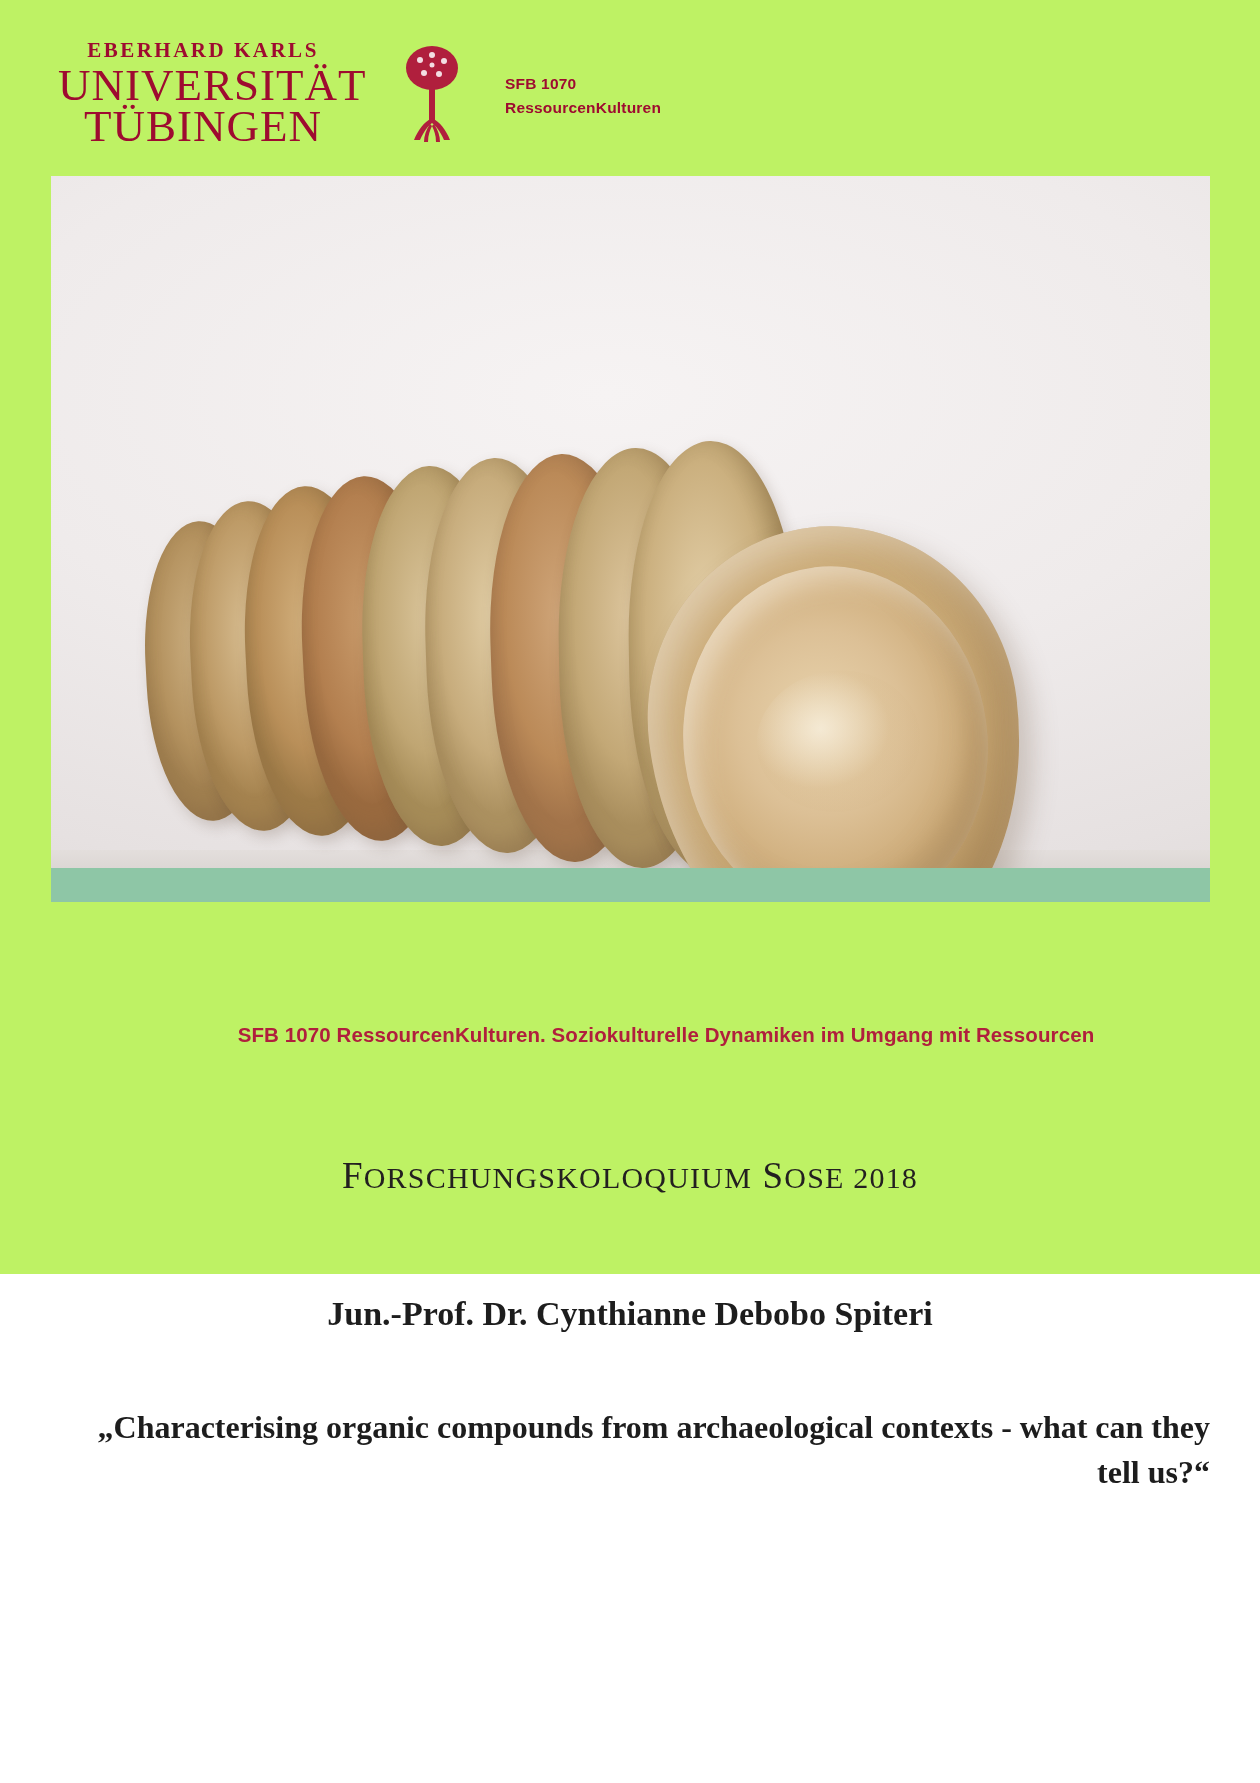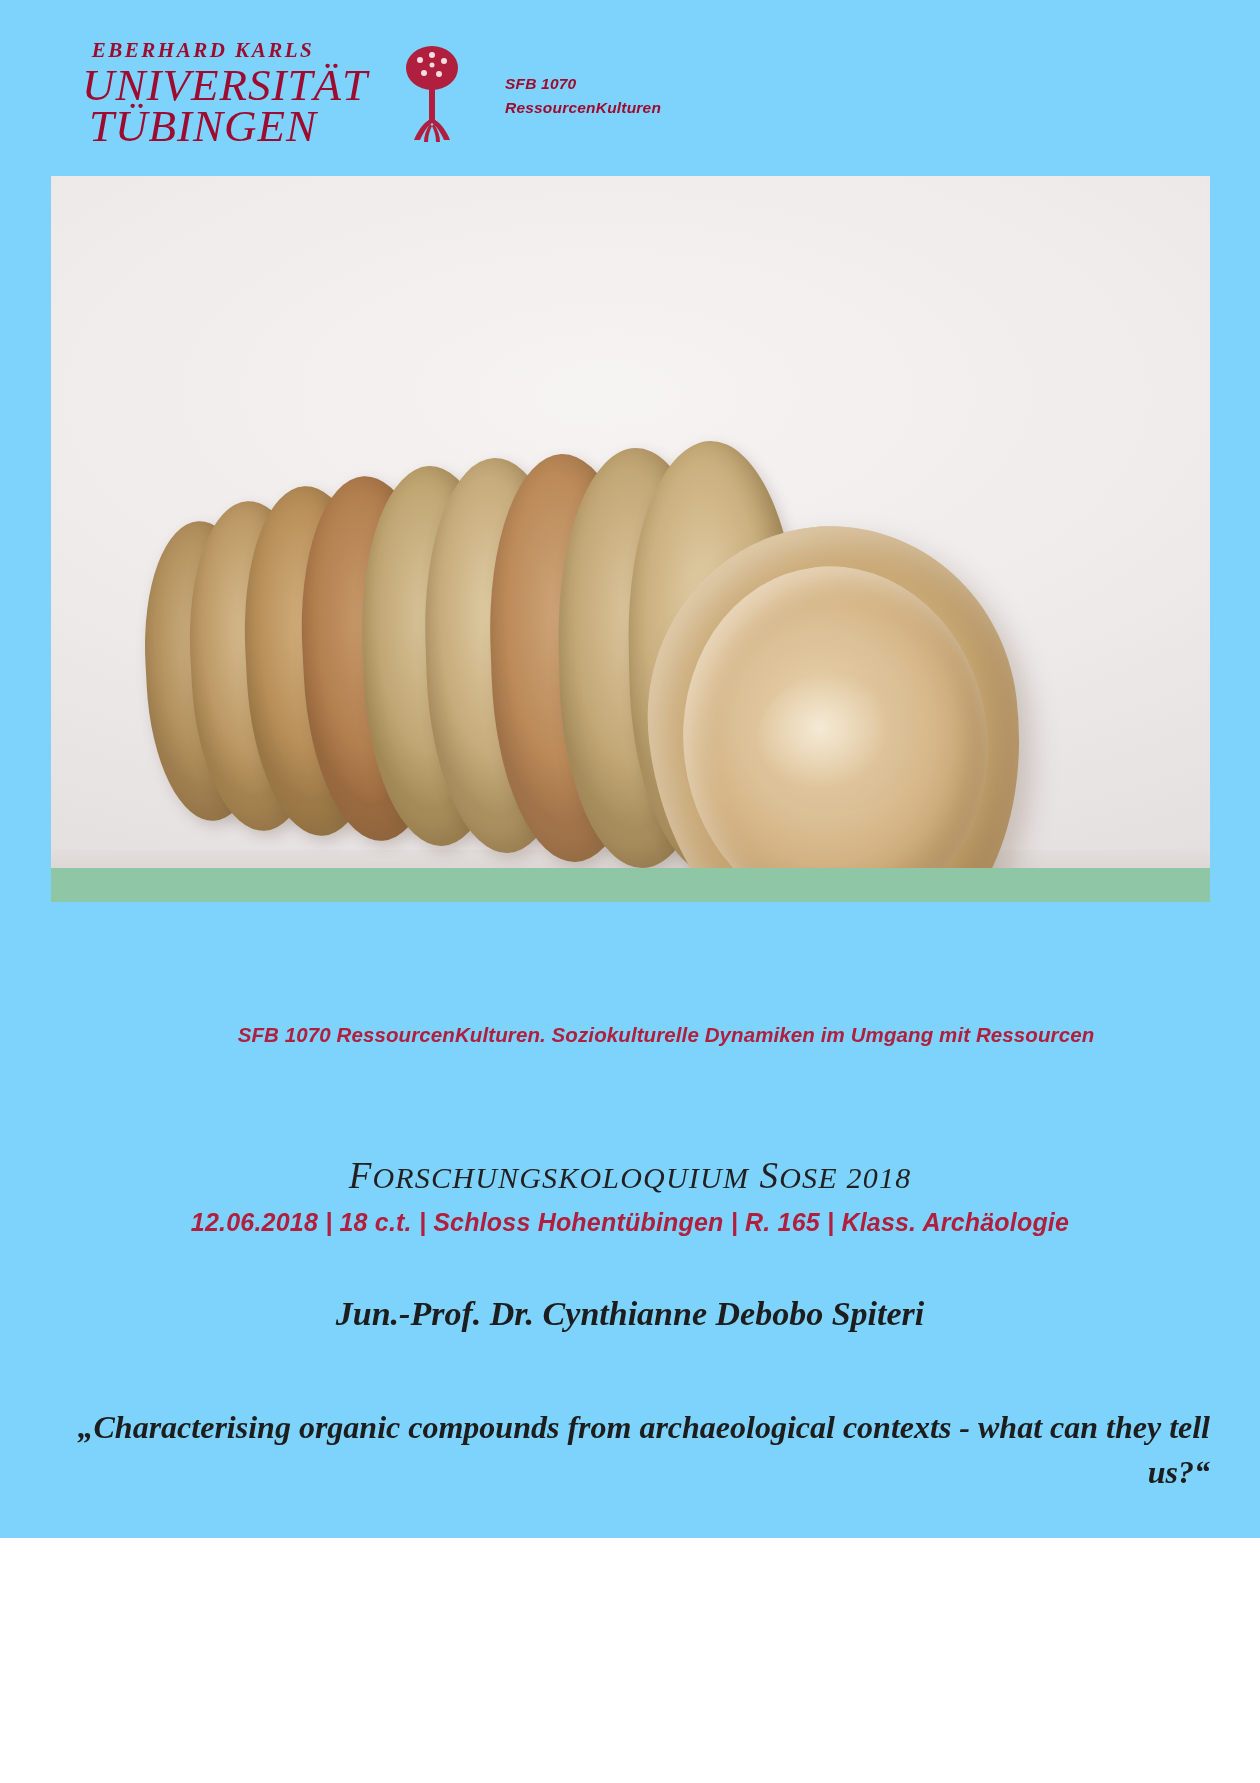--- a/index.html
+++ b/index.html
@@ -10,23 +10,22 @@
   body {
     width: 1260px;
     height: 1783px;
     font-family: "Liberation Sans", sans-serif;
     position: relative;
     overflow: hidden;
   }
   .poster {
     position: relative;
     width: 1260px;
-    height: 1538px;
-    background: #7dd3fc;
-    font-style: italic;
+    height: 1274px;
+    background: #bef264;
   }
 
   
   .header {
     position: absolute;
     left: 0;
     top: 0;
     width: 1260px;
     height: 185px;
   }
@@ -43,21 +42,20 @@
     font-family: "Liberation Serif", serif;
     font-size: 21px;
     letter-spacing: 2.5px;
     font-weight: 700;
   }
   .uni-logo .l2 {
     font-family: "Liberation Serif", serif;
     font-size: 45px;
     letter-spacing: 1px;
     margin-top: 2px;
-    margin-left: 24px;
   }
   .uni-logo .l3 {
     font-family: "Liberation Serif", serif;
     font-size: 45px;
     letter-spacing: 1px;
     margin-top: -4px;
   }
 
   .sfb-mark {
     position: absolute;
@@ -340,21 +338,20 @@
   <div class="credit-holder"></div>
 
   <div class="caption-bar"></div>
 
   <div class="sfb-title">SFB 1070 RessourcenKulturen. Soziokulturelle Dynamiken im Umgang mit Ressourcen</div>
 
   <div class="colloquium">
     <span>F</span><span class="sc">ORSCHUNGSKOLOQUIUM</span><span> S</span><span class="sc">O</span><span class="sc">SE 2018</span>
   </div>
 
-  <div class="when">12.06.2018 | 18 c.t. | Schloss Hohentübingen | R. 165  | Klass. Archäologie</div>
 
   <div class="speaker">Jun.-Prof. Dr. Cynthianne Debobo Spiteri</div>
 
 
   <div class="talk-title">„Characterising organic compounds from archaeological contexts - what can they tell us?“</div>
 
 
 </div>
 
 </body></html>

